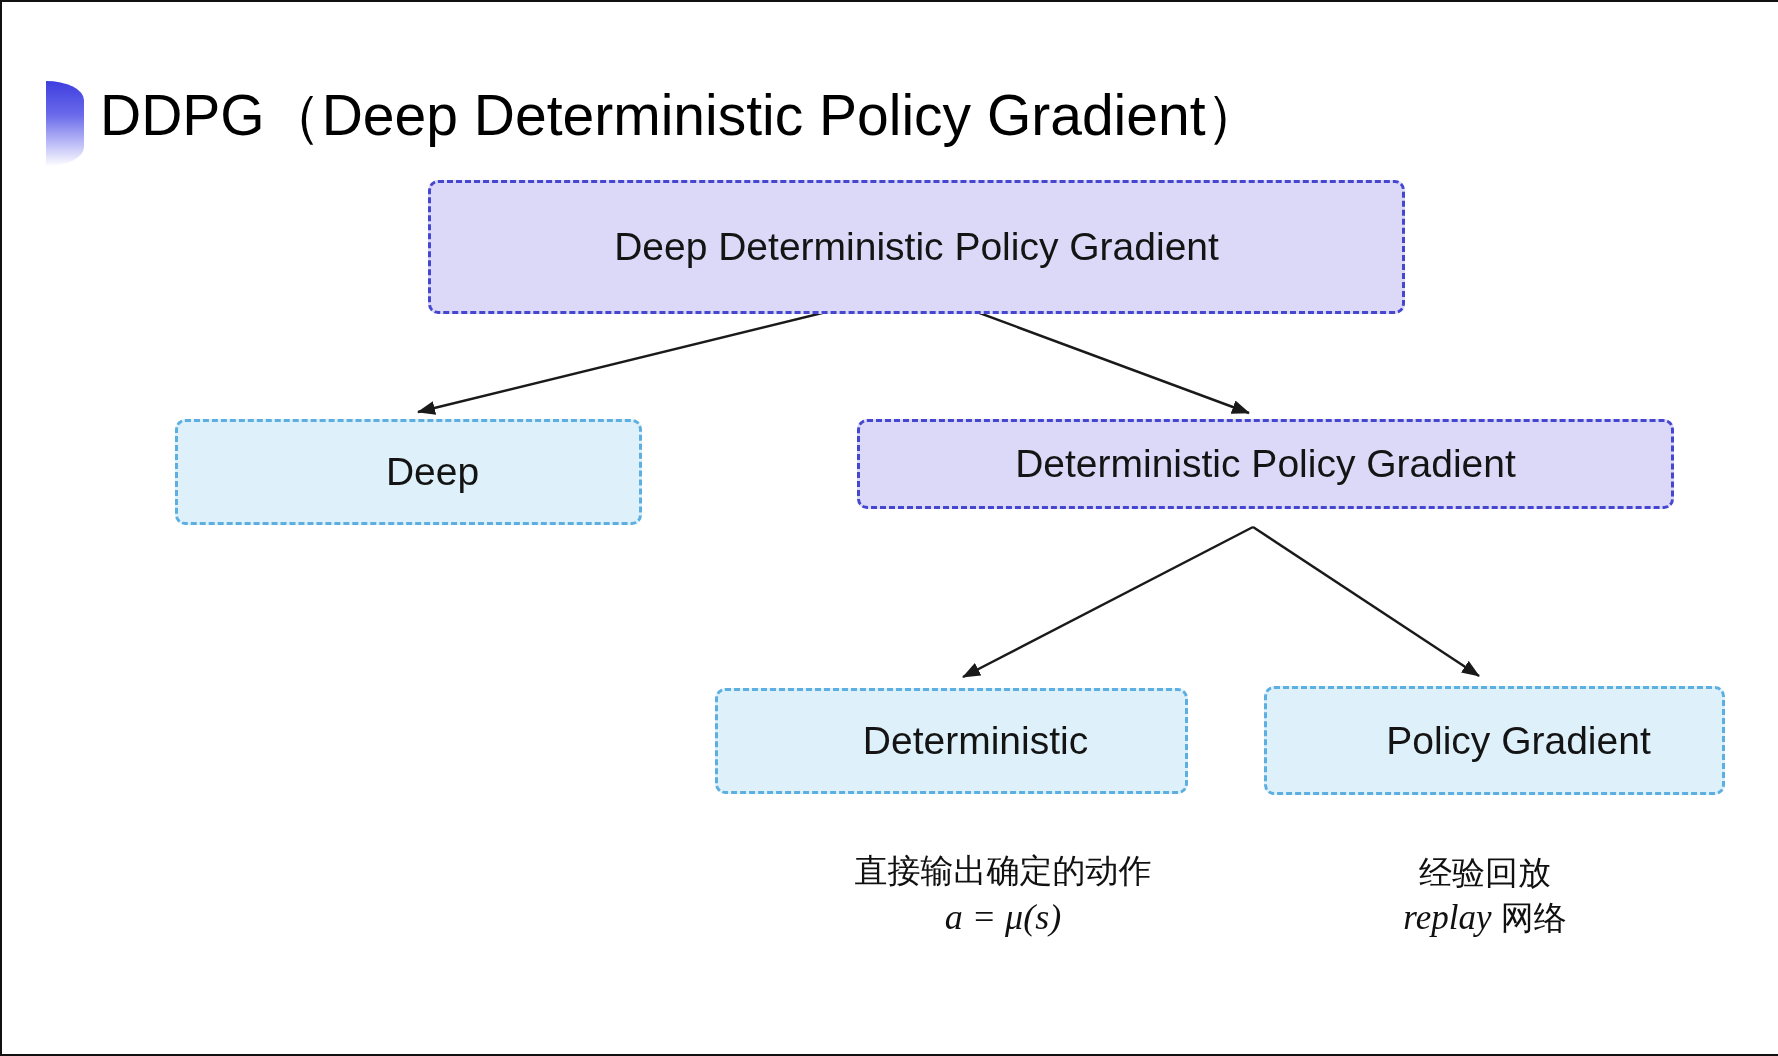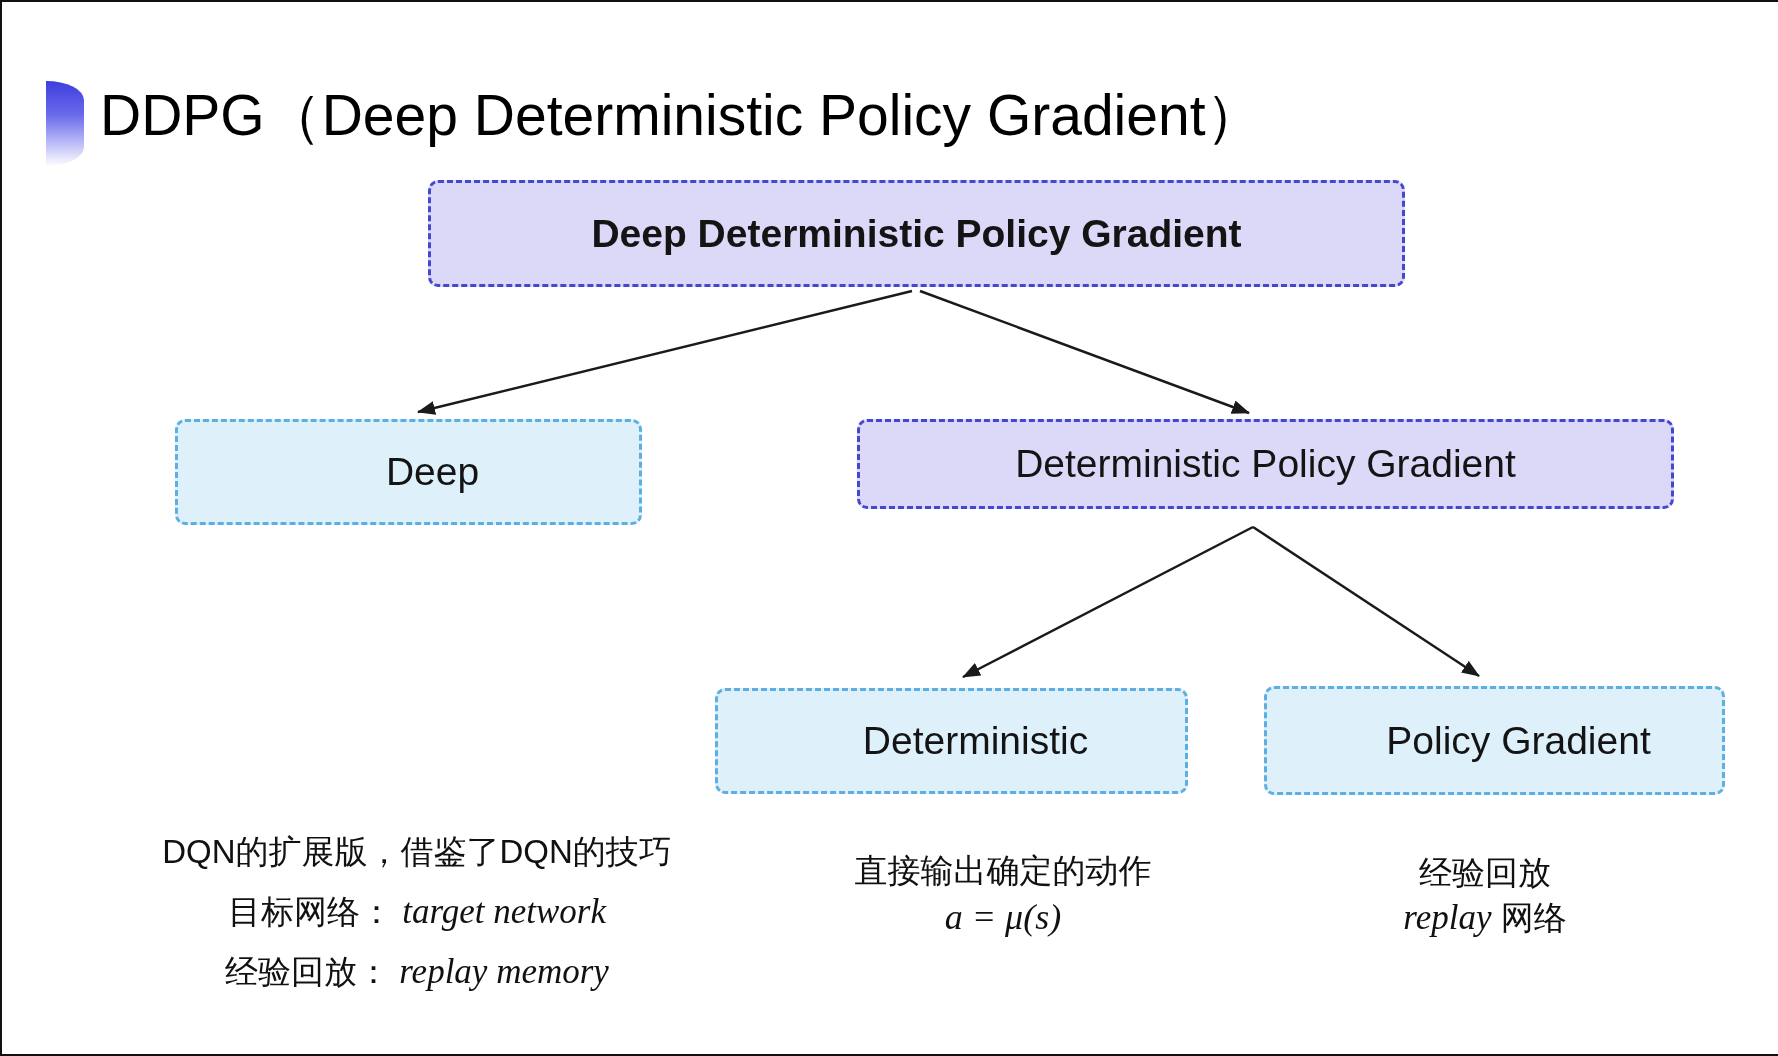--- a/index.html
+++ b/index.html
@@ -25,21 +25,21 @@
     color:#000000;letter-spacing:0px;white-space:nowrap;
   }
   .edges{position:absolute;left:0;top:0;width:1778px;height:1056px;pointer-events:none;}
   .node{
     position:absolute;box-sizing:border-box;border-radius:10px;
     display:flex;align-items:center;justify-content:center;
     font-size:39px;font-weight:500;color:#141414;white-space:nowrap;
   }
   .node.purple{background:#dcd8f7;border:3px dashed #4547cf;}
   .node.blue{background:#def1fb;border:3px dashed #5cafe0;padding-left:48px;}
-  .node-root{left:426px;top:178px;width:977px;height:107px;font-weight:bold;}
+  .node-root{left:426px;top:178px;width:977px;height:134px;}
   .node-deep{left:173px;top:417px;width:467px;height:106px;}
   .node-dpg{left:855px;top:417px;width:817px;height:90px;}
   .node-det{left:713px;top:686px;width:473px;height:106px;}
   .node-pg{left:1262px;top:684px;width:461px;height:109px;}
   .ann{position:absolute;text-align:center;color:#111;font-size:33px;}
   .ann-left{left:110px;top:820px;width:610px;line-height:60px;}
   .ann-mid{left:751px;top:846px;width:500px;line-height:46px;text-align:center;}
   .ann-right{left:1233px;top:848px;width:500px;line-height:45px;}
   .it{
     font-family:"Liberation Serif","DejaVu Serif",serif;
@@ -83,33 +83,20 @@
   </div>
 
   <div class="node blue node-pg">
     <span>Policy Gradient</span>
   </div>
 
   <div class="node blue node-det">
     <span>Deterministic</span>
   </div>
 
-  <div class="ann ann-left">
-    <div>
-      <span>DQN的扩展版，借鉴了DQN的技巧</span>
-    </div>
-    <div>
-      <span>目标网络：</span>
-      <span class="it">target network</span>
-    </div>
-    <div>
-      <span>经验回放：</span>
-      <span class="it">replay memory</span>
-    </div>
-  </div>
 
   <div class="ann ann-mid">
     <div>
       <span>直接输出确定的动作</span>
     </div>
     <div>
       <span class="formula">a = μ(s)</span>
     </div>
   </div>
 

